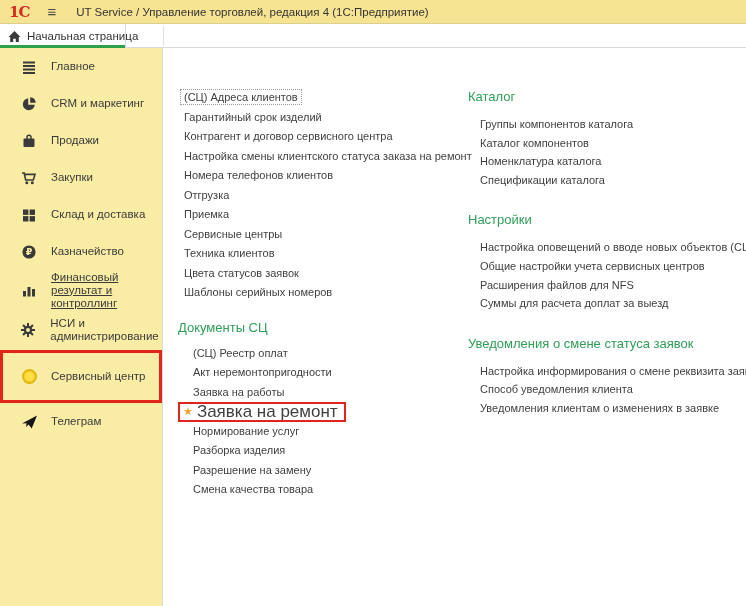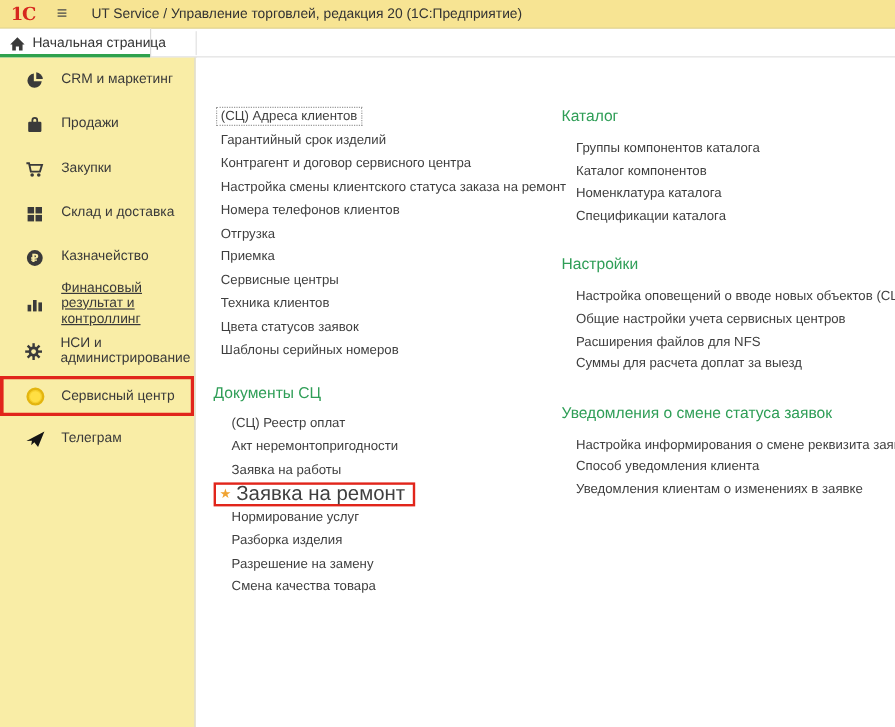--- a/index.html
+++ b/index.html
@@ -38,21 +38,21 @@
     position:absolute; top:48px; left:0; bottom:0; width:163px;
     background:var(--sidebar-bg,#F9EDA6);
     border-right:1px solid #DADADA;
     display:flex; flex-direction:column;
   }
   .side-item{
     display:flex; align-items:center; gap:13px; padding:0 4px 0 20px;
     height:37px; cursor:pointer; position:relative; flex:none;
   }
   .side-item.h40{ height:40px;justify-content:center; }
-  .side-item.h38{ height:34px; }
+  .side-item.h38{ height:53px; }
   .side-item.hl{ box-shadow: inset 0 0 0 3px var(--highlight-red,#E1251B); }
   .sicon{ width:18px; flex:none; display:flex; justify-content:center; align-items:center; }
   .slabel{ font-size:11.5px; line-height:13px; color:#3A3A3A; }
   .side-item.underlined .slabel{ text-decoration:underline; }
   .coin{ width:15px; height:15px; border-radius:50%; background:#FFDF43;
          border:2px solid #E3B50E; box-shadow:inset 0 0 0 1px #F7D02B; }
   
   .content{ position:absolute; left:164px; top:48px; right:0; bottom:0; background:#fff; }
   .col1{ position:absolute; left:14px; top:40px; width:300px; }
   .col2{ position:absolute; left:304px; top:40px; width:300px; }
@@ -82,37 +82,50 @@
   svg{ display:block; }
 </style>
 </head>
 <body>
 
 <div class="app">
 
   <div class="topbar">
     <span class="logo">1С</span>
     <span class="burger">≡</span>
-    <span class="win-title">UT Service / Управление торговлей, редакция 20  (1С:Предприятие)</span>
+    <span class="win-title">UT Service / Управление торговлей, редакция 4  (1С:Предприятие)</span>
   </div>
 
   <div class="tabbar">
     <div class="tab">
       <span class="ticon">
         <svg width="13" height="13" viewBox="0 0 13 13">
             <path d="M6.5 1 L12.5 7 H10.8 V12 H7.8 V8.8 H5.2 V12 H2.2 V7 H0.5 Z" fill="#3A3A3A"></path>
           </svg>
       </span>
       <span class="tab-label">Начальная страница</span>
     </div>
     <div class="sep"></div>
   </div>
 
   <div class="sidebar">
 
+    <div class="side-item">
+      <span class="sicon">
+        <svg width="16" height="16">
+            <g fill="#3A3A3A">
+              <rect x="2" y="2.5" width="12" height="2"></rect>
+              <rect x="2" y="6" width="12" height="2"></rect>
+              <rect x="2" y="9.5" width="12" height="2"></rect>
+              <rect x="2" y="13" width="12" height="2"></rect>
+            </g>
+          </svg>
+      </span>
+      <span class="slabel">Главное</span>
+    </div>
 
     <div class="side-item">
       <span class="sicon">
         <svg width="16" height="16">
             <path d="M7.2 2.2 A6 6 0 1 0 13.8 8.8 L7.2 8.8 Z" fill="#3A3A3A"></path>
             <path d="M9.2 1.3 A6 6 0 0 1 14.7 6.8 L9.2 6.8 Z" fill="#3A3A3A"></path>
           </svg>
       </span>
       <span class="slabel">CRM и маркетинг</span>
     </div>

